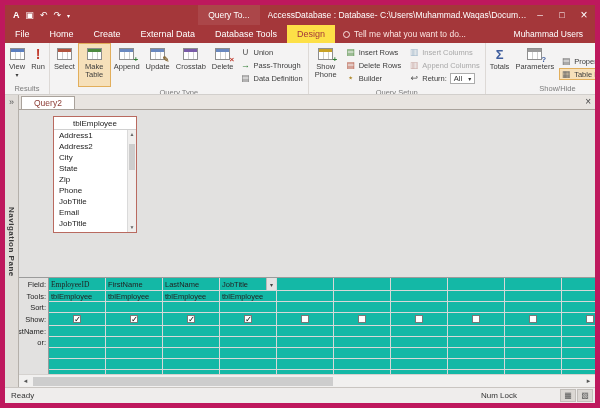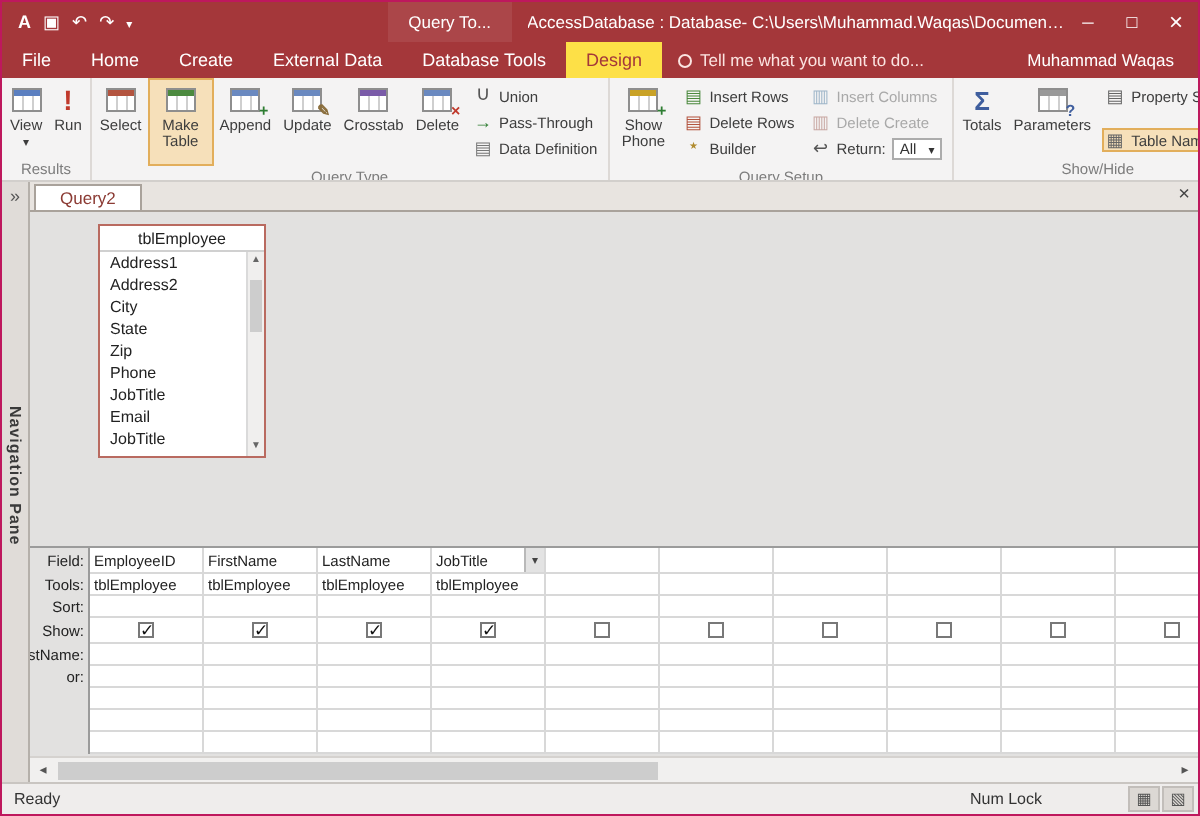--- a/index.html
+++ b/index.html
@@ -1,17 +1,17 @@
 <!DOCTYPE html>
 <html><head>
 <meta charset="utf-8">
 <style>
   *{margin:0;padding:0;box-sizing:border-box}
   body{font-family:"Liberation Sans",sans-serif;background:#9a9a9a}
-  .window{position:relative;width:600px;height:408px;background:#f4f3f3;overflow:hidden;border:1px solid #be185d}
+  .window{position:relative;width:600px;height:408px;background:#f4f3f3;overflow:hidden;border:5px solid #be185d}
 
   
   .titlebar{position:absolute;top:0;left:0;width:100%;height:20px;background:#a4373a;display:flex;align-items:center;color:#fff}
   .qat{display:flex;align-items:center;gap:6px;padding:0 8px;font-size:9px}
   .gi{display:inline-block;text-align:center;line-height:1}
   .gi-app::after{content:"A";font-weight:bold;font-size:9px}
   .gi-save::after{content:"▣";font-size:9px}
   .gi-undo::after{content:"↶";font-size:9px}
   .gi-redo::after{content:"↷";font-size:9px}
   .caret::after{content:"▾";font-size:6px}
@@ -32,21 +32,21 @@
   .user{margin-left:auto;margin-right:12px;display:flex;align-items:center;font-size:8.5px;white-space:nowrap}
 
   
   .ribbon{position:absolute;top:38px;left:0;width:100%;height:52px;background:#f4f3f3;border-bottom:1px solid #d2cfcc;display:flex;overflow:hidden}
   .rgroup{display:flex;flex-direction:column;border-right:1px solid #ddd9d6;padding:0 1px}
   .rbody{flex:1;display:flex;align-items:stretch}
   .rlabelrow{height:11px;font-size:7.5px;color:#7c7c7c;text-align:center;line-height:11px;white-space:nowrap}
   .rbtn{display:flex;flex-direction:column;align-items:center;padding:3px 3px 0;font-size:7.5px;color:#3d3d3d;text-align:center;line-height:1.1}
   .rbtn .ric{height:16px;display:flex;align-items:center;justify-content:center;position:relative;margin-bottom:1px}
   .rbtn.hl{background:#f6e0ba;outline:1px solid #e2ae5b;outline-offset:-1px}
-  .rstack{display:flex;flex-direction:column;justify-content:space-between;gap:1px;padding:3px 2px}
+  .rstack{display:flex;flex-direction:column;justify-content:flex-end;gap:1px;padding:3px 2px}
   .sbtn{display:flex;align-items:center;gap:3px;font-size:7.5px;color:#3d3d3d;height:12px;white-space:nowrap;padding:0 2px}
   .sbtn.hl{background:#f6e0ba;outline:1px solid #e2ae5b;outline-offset:-1px}
   .sbtn.disabled{color:#a9a9a9}
   .sic{width:10px;text-align:center;font-size:8.5px}
   .combo{display:flex;align-items:center;background:#fff;border:1px solid #acacac;height:11px;padding:0 3px;gap:6px;font-size:7.5px;color:#333}
   .micon{width:15px;height:12px;background:#fff;border:1px solid #8e8e8e;position:relative;display:inline-block}
   .micon::before{content:"";position:absolute;left:0;right:0;top:0;height:3px;background:var(--b,#6a89c0)}
   .micon::after{content:"";position:absolute;left:4px;top:3px;bottom:0;border-left:1px solid #cfcfcf;box-shadow:5px 0 0 #cfcfcf}
   .ov{position:absolute;right:-4px;bottom:-3px;font-size:8px;font-weight:700}
   .ov-plus::after{content:"+";color:#2e7d32}
@@ -84,21 +84,21 @@
   .tb-body{flex:1;display:flex;min-height:0}
   .tb-fields{flex:1;overflow:hidden}
   .tb-field{height:11px;line-height:11px;font-size:8px;padding-left:5px;color:#222;white-space:nowrap}
   .tb-scroll{width:9px;border-left:1px solid #dadada;background:#f0efee;position:relative}
   .tb-up,.tb-down{position:absolute;left:0;width:100%;height:9px;font-size:5px;text-align:center;line-height:9px;color:#666}
   .tb-up{top:0}.tb-down{bottom:0}
   .tb-up::after{content:"▲"}.tb-down::after{content:"▼"}
   .tb-thumb{position:absolute;left:1px;right:1px;top:14px;height:26px;background:#cdcdcd}
 
   
-  .gridpane{position:absolute;left:0;top:167px;width:100%;height:104px;background:#ffffff;border-top:1px solid #9b9b9b;display:flex}
+  .gridpane{position:absolute;left:0;top:167px;width:100%;height:104px;background:#14b8a6;border-top:1px solid #9b9b9b;display:flex}
   .rowlabels{width:30px;background:#e2e1e0;border-right:1px solid #9b9b9b;font-size:7.5px;color:#222;text-align:right;flex:0 0 30px}
   .rowlabel{padding-right:2px;display:flex;align-items:center;justify-content:flex-end}
   .gridcols{flex:1;display:flex;overflow:hidden}
   .qcol{width:57px;flex:0 0 57px;border-right:1px solid #d8d8d8;display:flex;flex-direction:column}
   .qcell{border-bottom:1px solid #d8d8d8;font-size:7.5px;color:#222;padding-left:2px;display:flex;align-items:center;overflow:hidden;white-space:nowrap}
   .qcell.center{justify-content:center;padding-left:0}
   .cb{width:8px;height:8px;border:1px solid #787878;background:#fff;position:relative;display:inline-block}
   .cb.checked::after{content:"✓";position:absolute;left:0;top:-2.5px;font-size:8.5px;color:#111}
   .dd{margin-left:auto;width:10px;align-self:stretch;background:#e3e3e3;border-left:1px solid #b9b9b9;display:flex;align-items:center;justify-content:center;color:#444}
   .dd::after{content:"▾";font-size:6px}
@@ -146,21 +146,21 @@
     <span class="rtab">File</span>
     <span class="rtab">Home</span>
     <span class="rtab">Create</span>
     <span class="rtab">External Data</span>
     <span class="rtab">Database Tools</span>
     <span class="rtab active">Design</span>
     <span class="tellme">
       <span class="bulb"></span>
       <span>Tell me what you want to do...</span>
     </span>
-    <span class="user">Muhammad Waqas</span>
+    <span class="user">Muhammad Users</span>
   </div>
 
   <div class="ribbon">
 
     <div class="rgroup">
       <div class="rbody">
         <div class="rbtn">
           <span class="ric">
               <span class="micon" style="--b:#5b7fc0"></span>
             </span>
@@ -257,21 +257,21 @@
             <span>Builder</span>
           </div>
         </div>
         <div class="rstack">
           <div class="sbtn disabled">
             <span class="sic gi gi-inscol"></span>
             <span>Insert Columns</span>
           </div>
           <div class="sbtn disabled">
             <span class="sic gi gi-delcol"></span>
-            <span>Delete Create</span>
+            <span>Append Columns</span>
           </div>
           <div class="sbtn">
             <span class="sic gi gi-return"></span>
             <span>Return:</span>
             <span class="combo">
               <span>All</span>
               <span class="caret"></span>
             </span>
           </div>
         </div>
@@ -348,21 +348,21 @@
           <div class="rowlabels">
             <div class="rowlabel" style="height:13px">Field:</div>
             <div class="rowlabel" style="height:11px">Tools:</div>
             <div class="rowlabel" style="height:11px">Sort:</div>
             <div class="rowlabel" style="height:13px">Show:</div>
             <div class="rowlabel" style="height:11px">LastName:</div>
             <div class="rowlabel" style="height:11px">or:</div>
           </div>
           <div class="gridcols">
               <div class="qcol">
-                <div class="qcell" style="height: 13px;">EmployeeID</div>
+                <div class="qcell" style="height: 13px; font-family: Liberation Serif, serif;">EmployeeID</div>
                 <div class="qcell" style="height: 11px;">tblEmployee</div>
                 <div class="qcell" style="height: 11px;"></div>
                 <div class="qcell center" style="height: 13px;">
                   <span class="cb checked"></span>
                 </div>
                 <div class="qcell" style="height: 11px;"></div>
                 <div class="qcell" style="height: 11px;"></div>
                 <div class="qcell" style="height: 11px;"></div>
                 <div class="qcell" style="height: 11px;"></div>
                 <div class="qcell" style="height: 11px;"></div>

